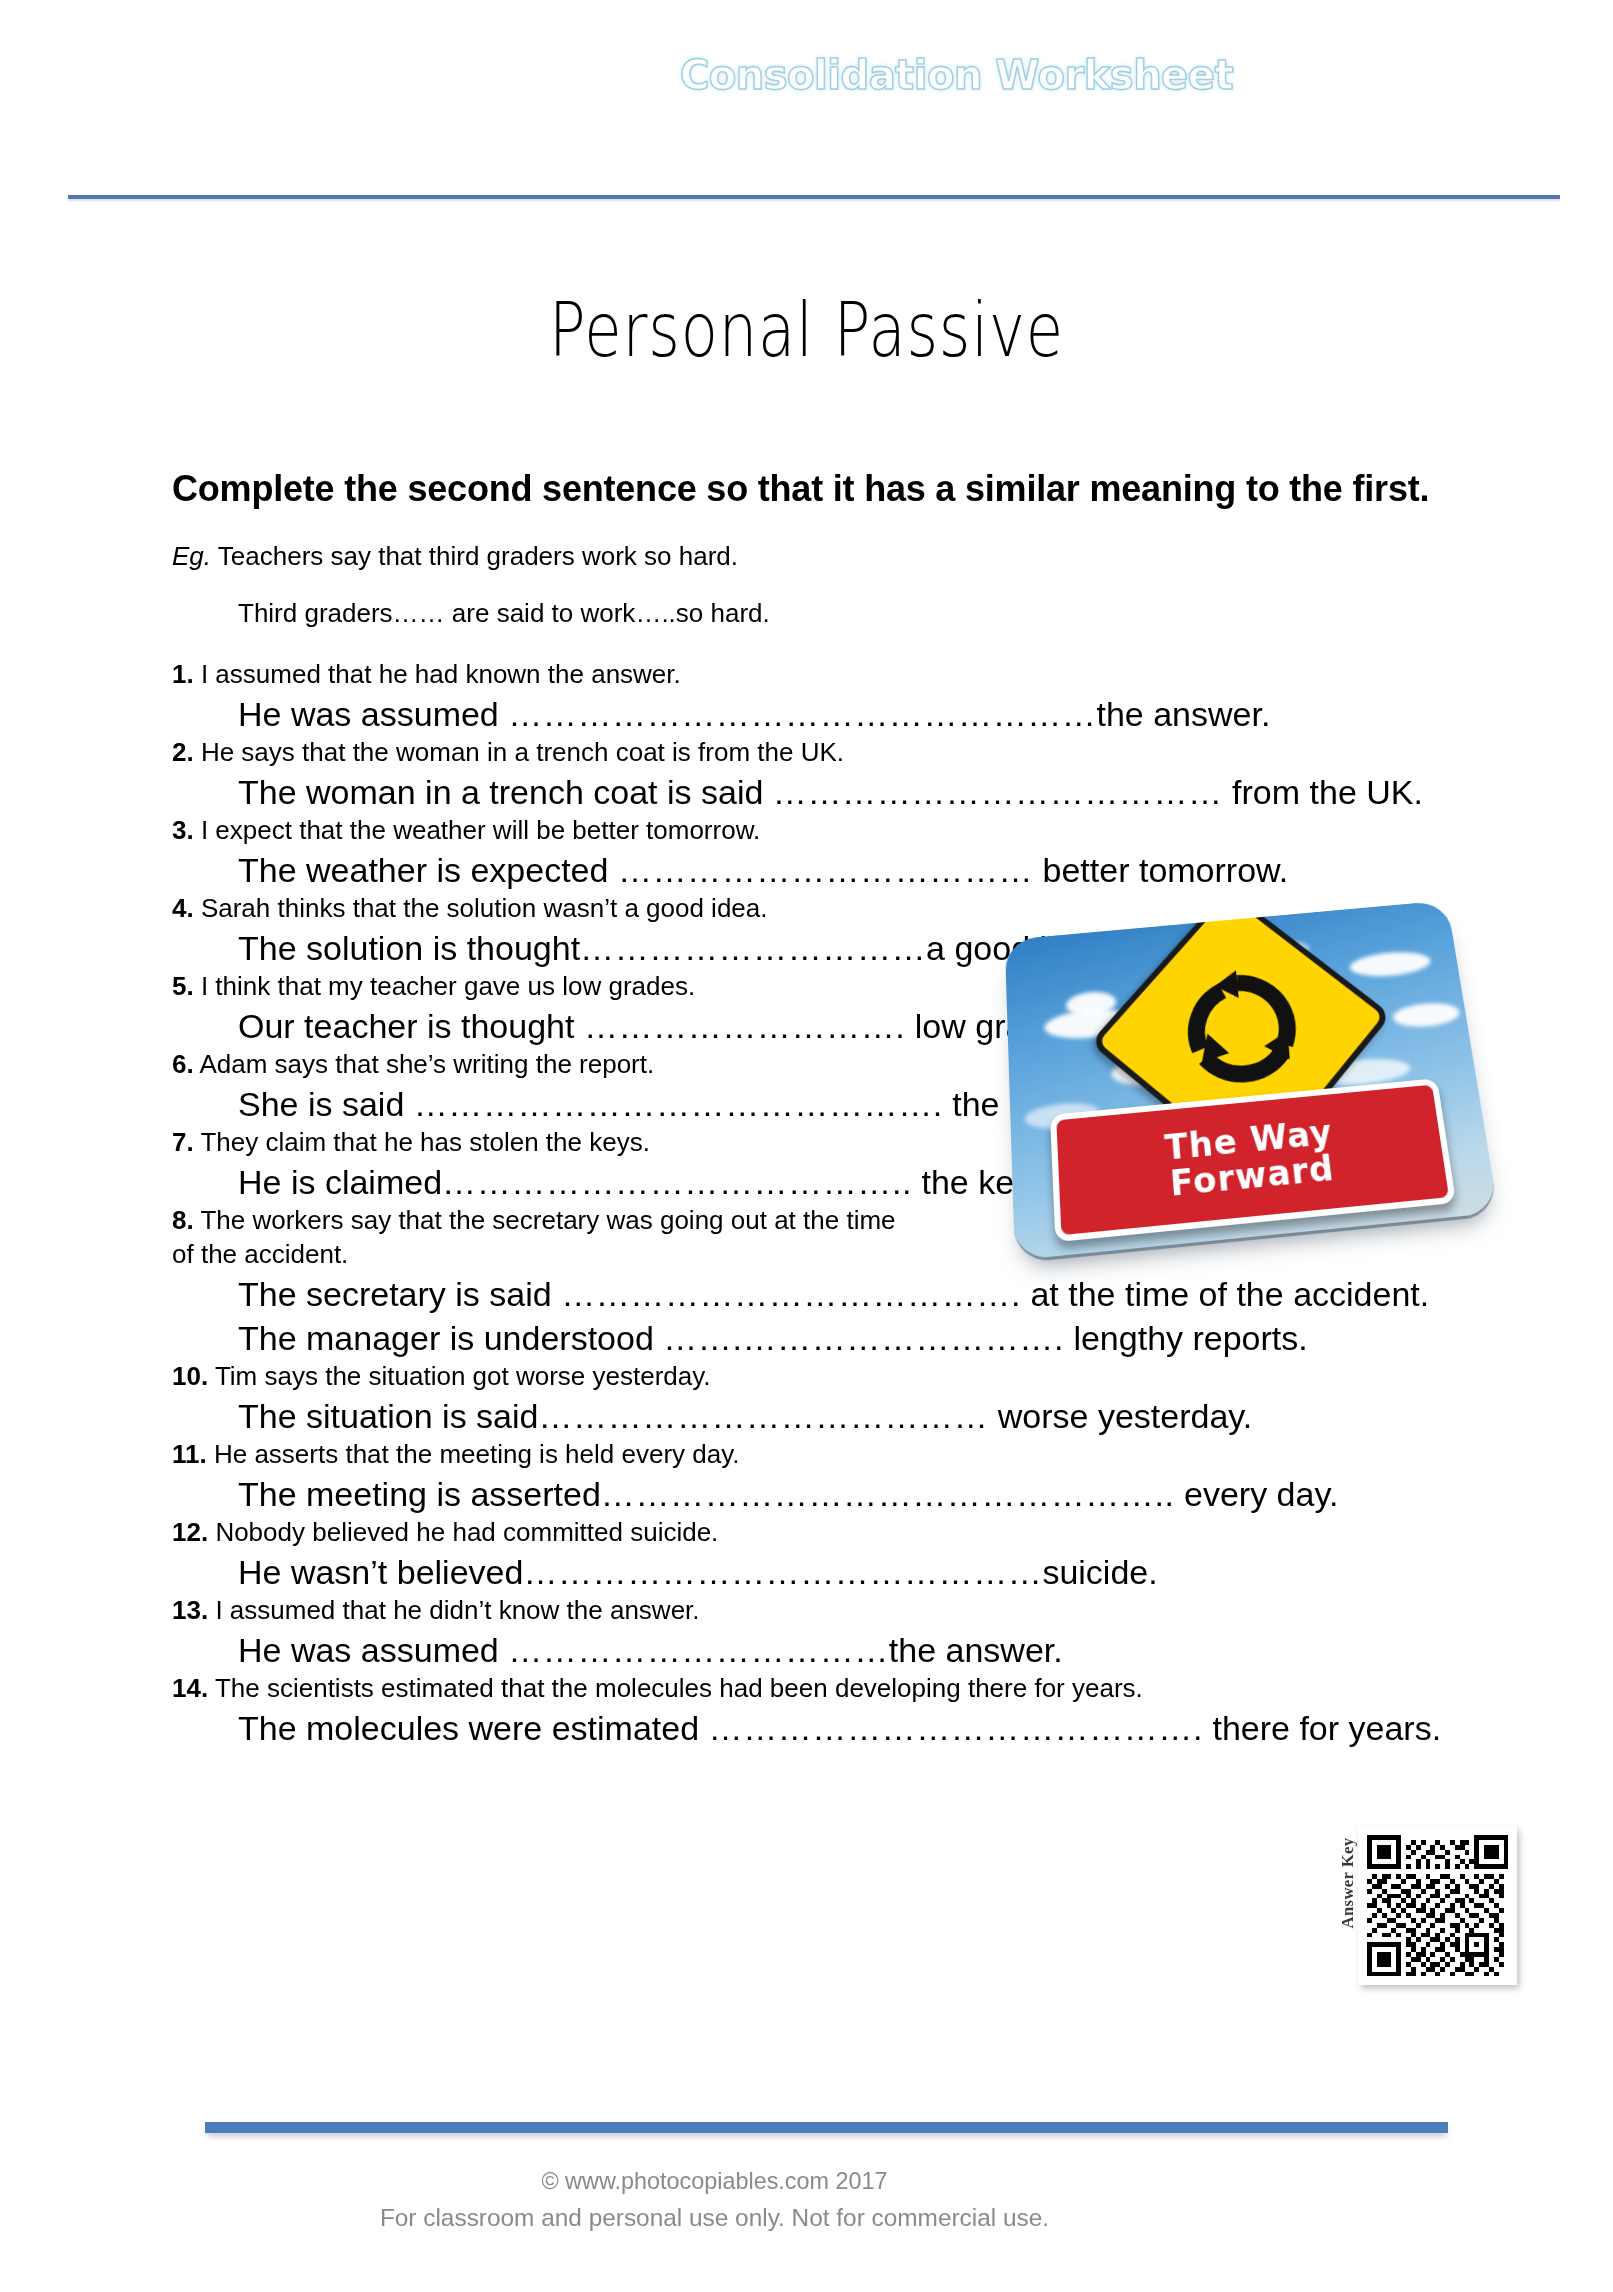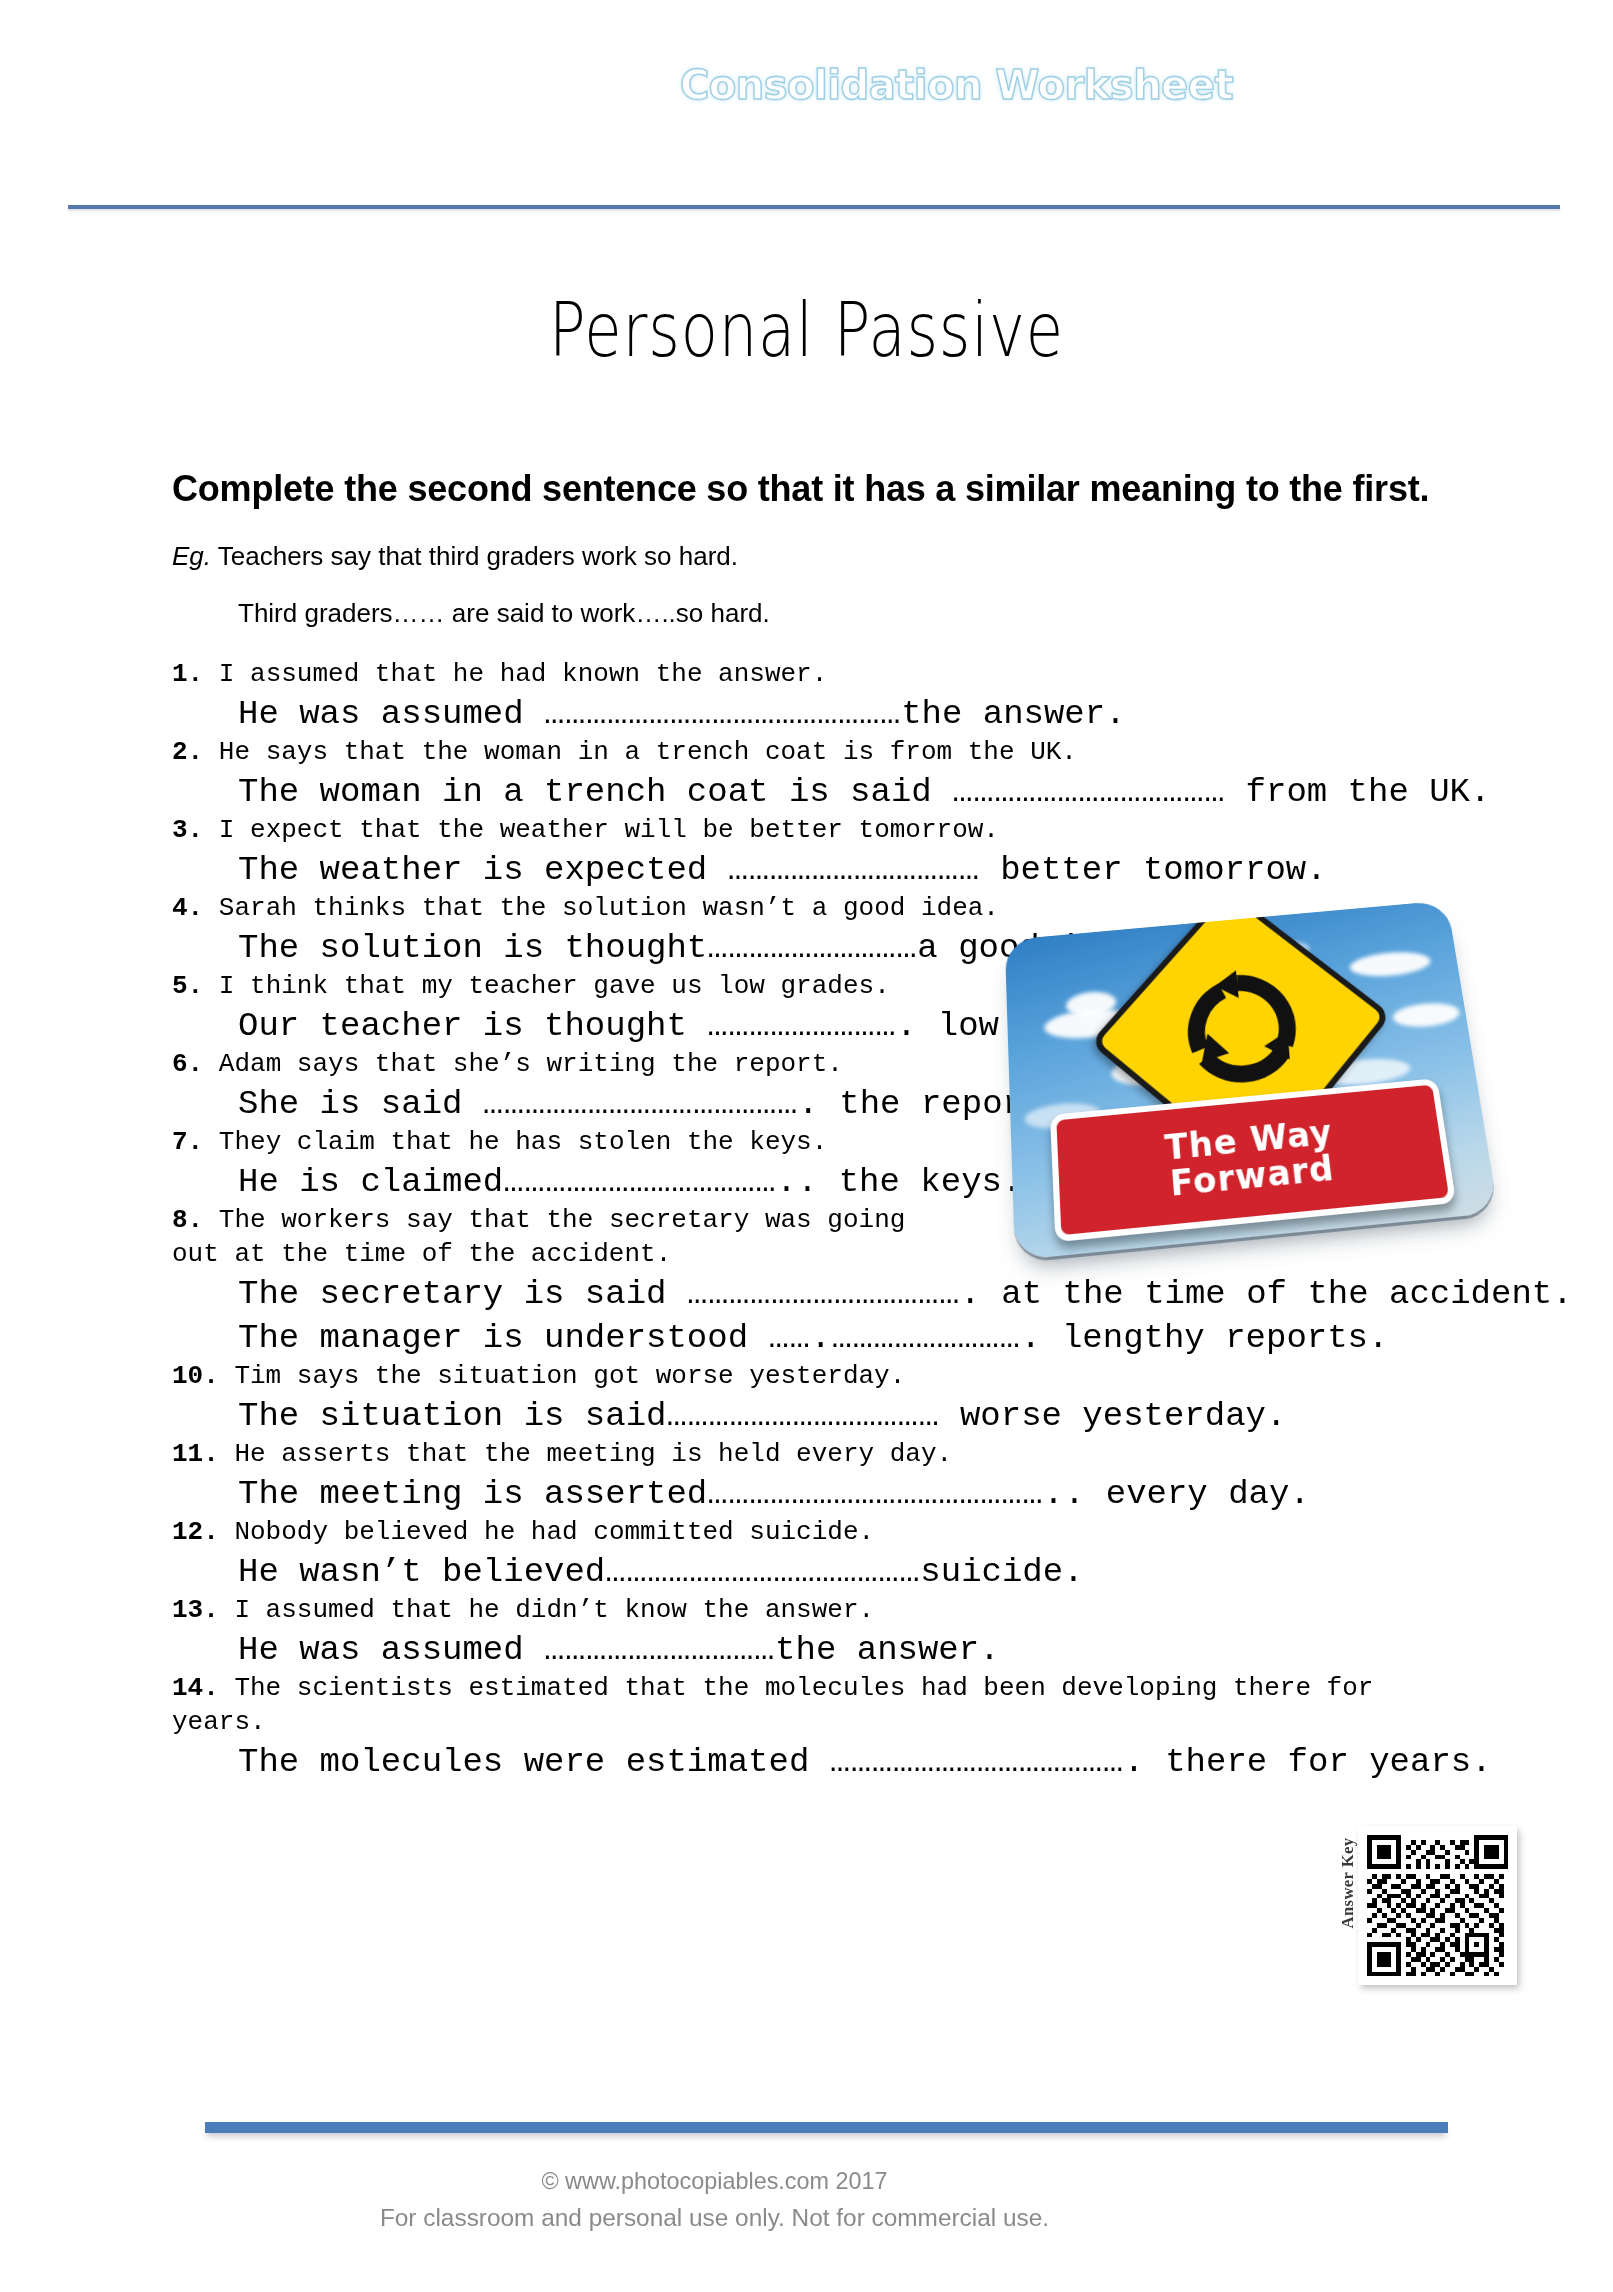--- a/index.html
+++ b/index.html
@@ -10,21 +10,21 @@
     background: #ffffff;
     font-family: "Liberation Sans", sans-serif;
     color: #000000;
     position: relative;
     overflow: hidden;
   }
 
   
   .header-zone {
     position: absolute;
-    top: 16px; left: 0;
+    top: 6px; left: 0;
     width: 1290px;
     height: 195px;
   }
   .header-title {
     position: absolute;
     right: 57px;
     top: 46px;
     font-family: "DejaVu Sans", sans-serif;
     font-size: 40px;
     font-weight: bold;
@@ -85,21 +85,21 @@
   }
   .eg-line .eg-tag { font-style: italic; }
   .eg-answer {
     margin-left: 66px;
     margin-bottom: 29px;
     font-size: 26px;
   }
   .eg-answer .fill { }
 
   .qlist { list-style: none; margin: 0; padding: 0; }
-  .qitem { margin: 0 0 0 0; font-family: Liberation Mono, monospace; }
+  .qitem { margin: 0 0 0 0; }
   .q-prompt {
     font-size: 26px;
     line-height: 1.30;
     margin: 0;
     padding: 0;
   }
   .q-num { font-weight: bold; }
   .q-answer {
     font-size: 34px;
     line-height: 1.30;

